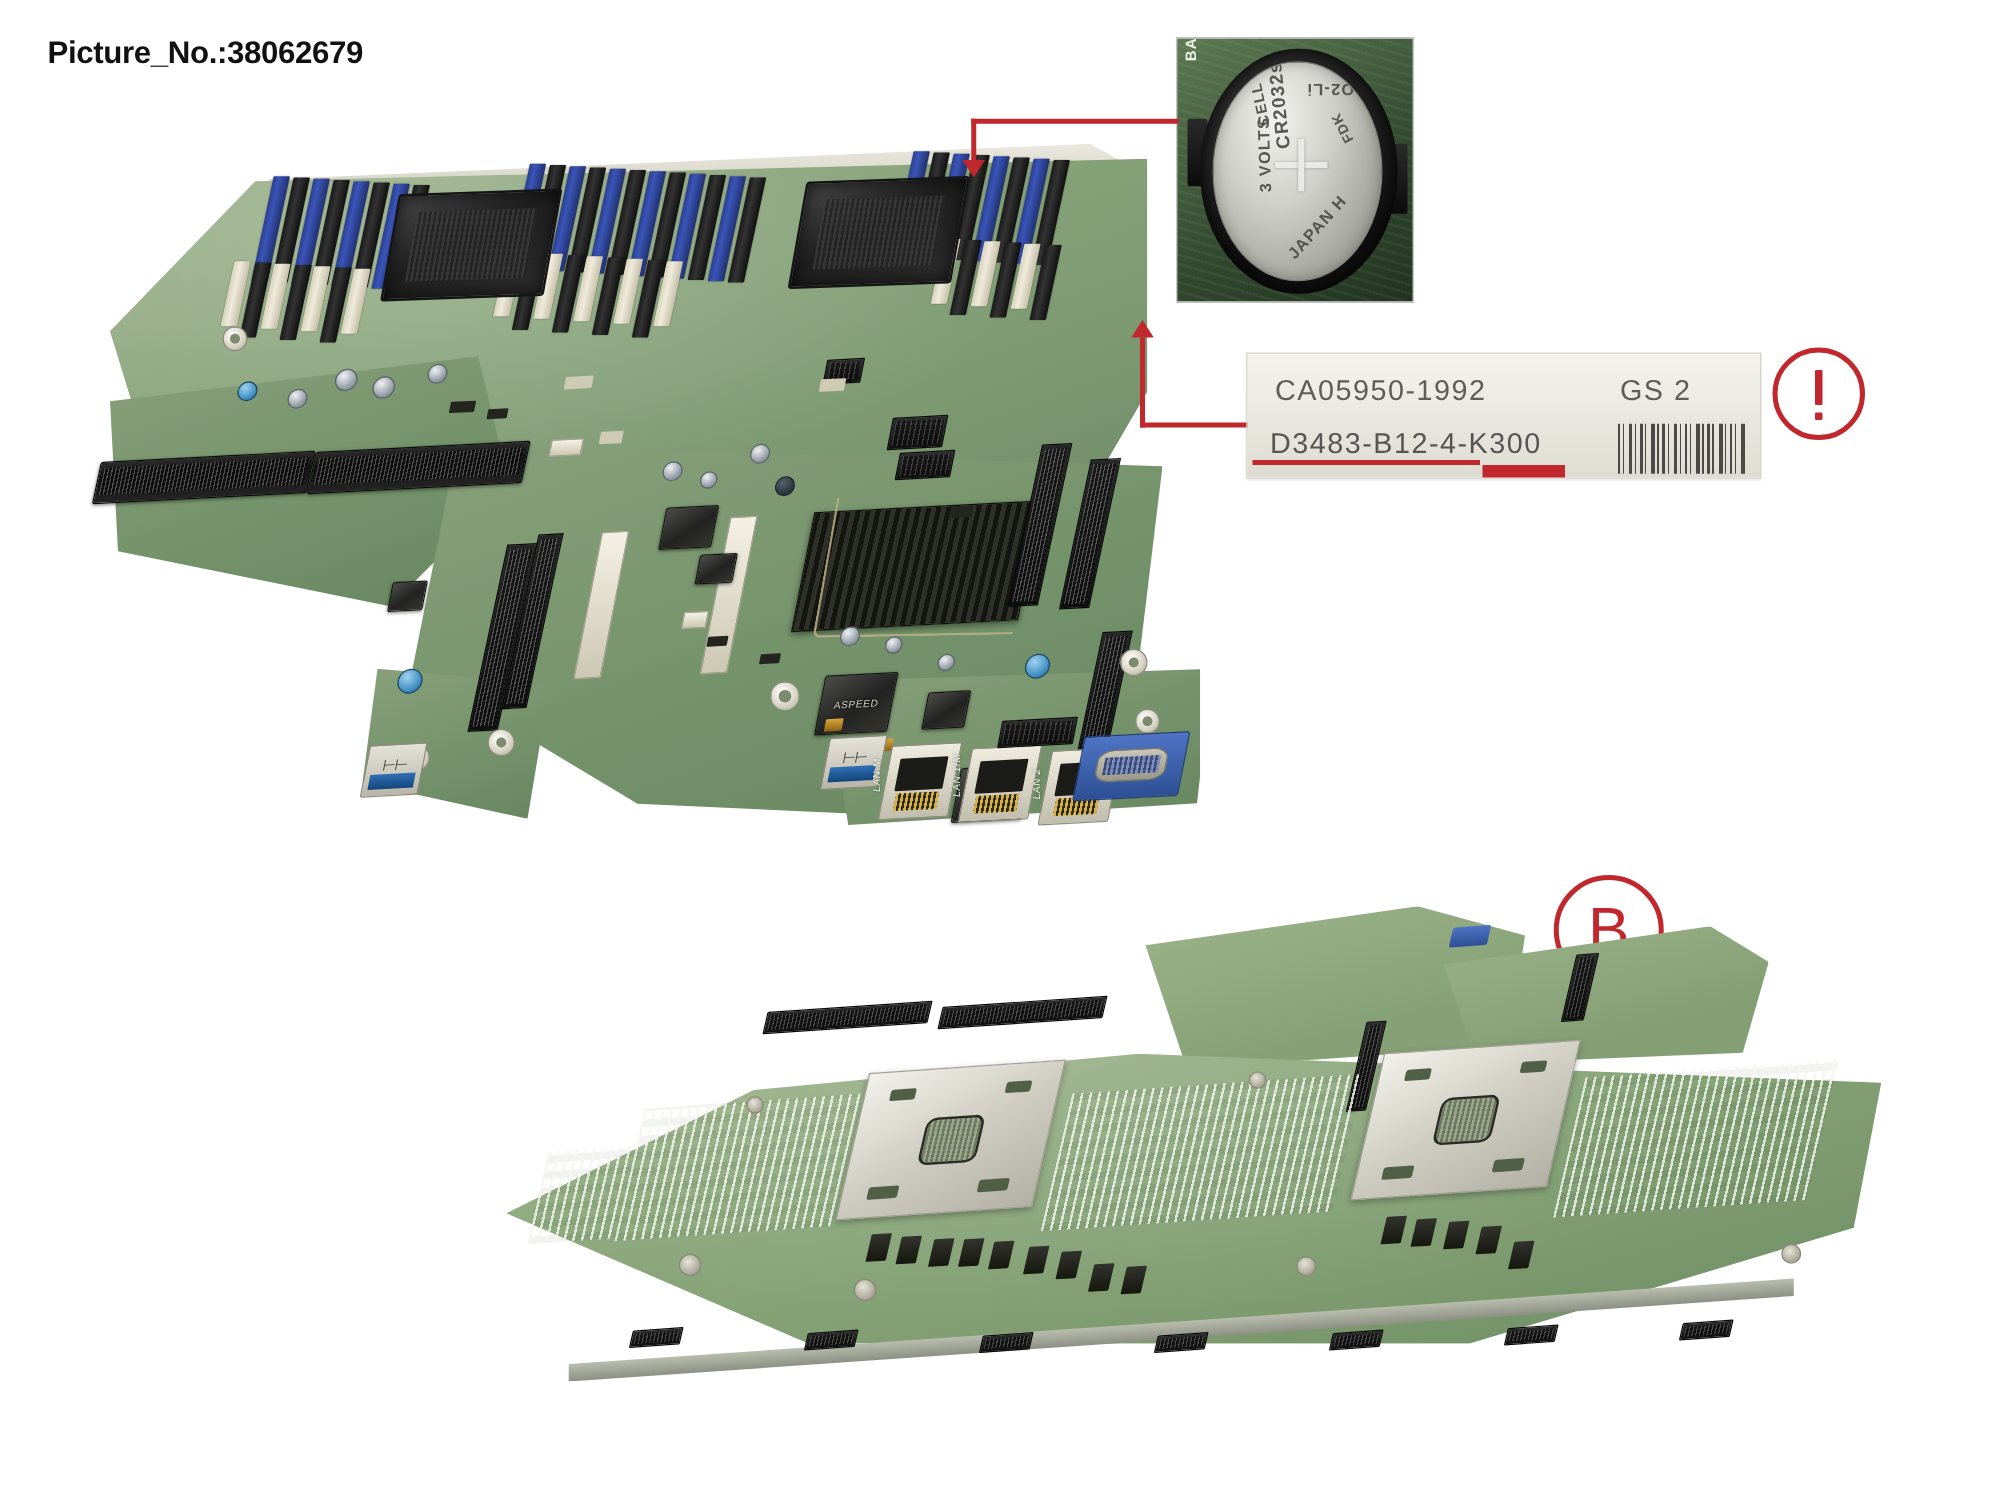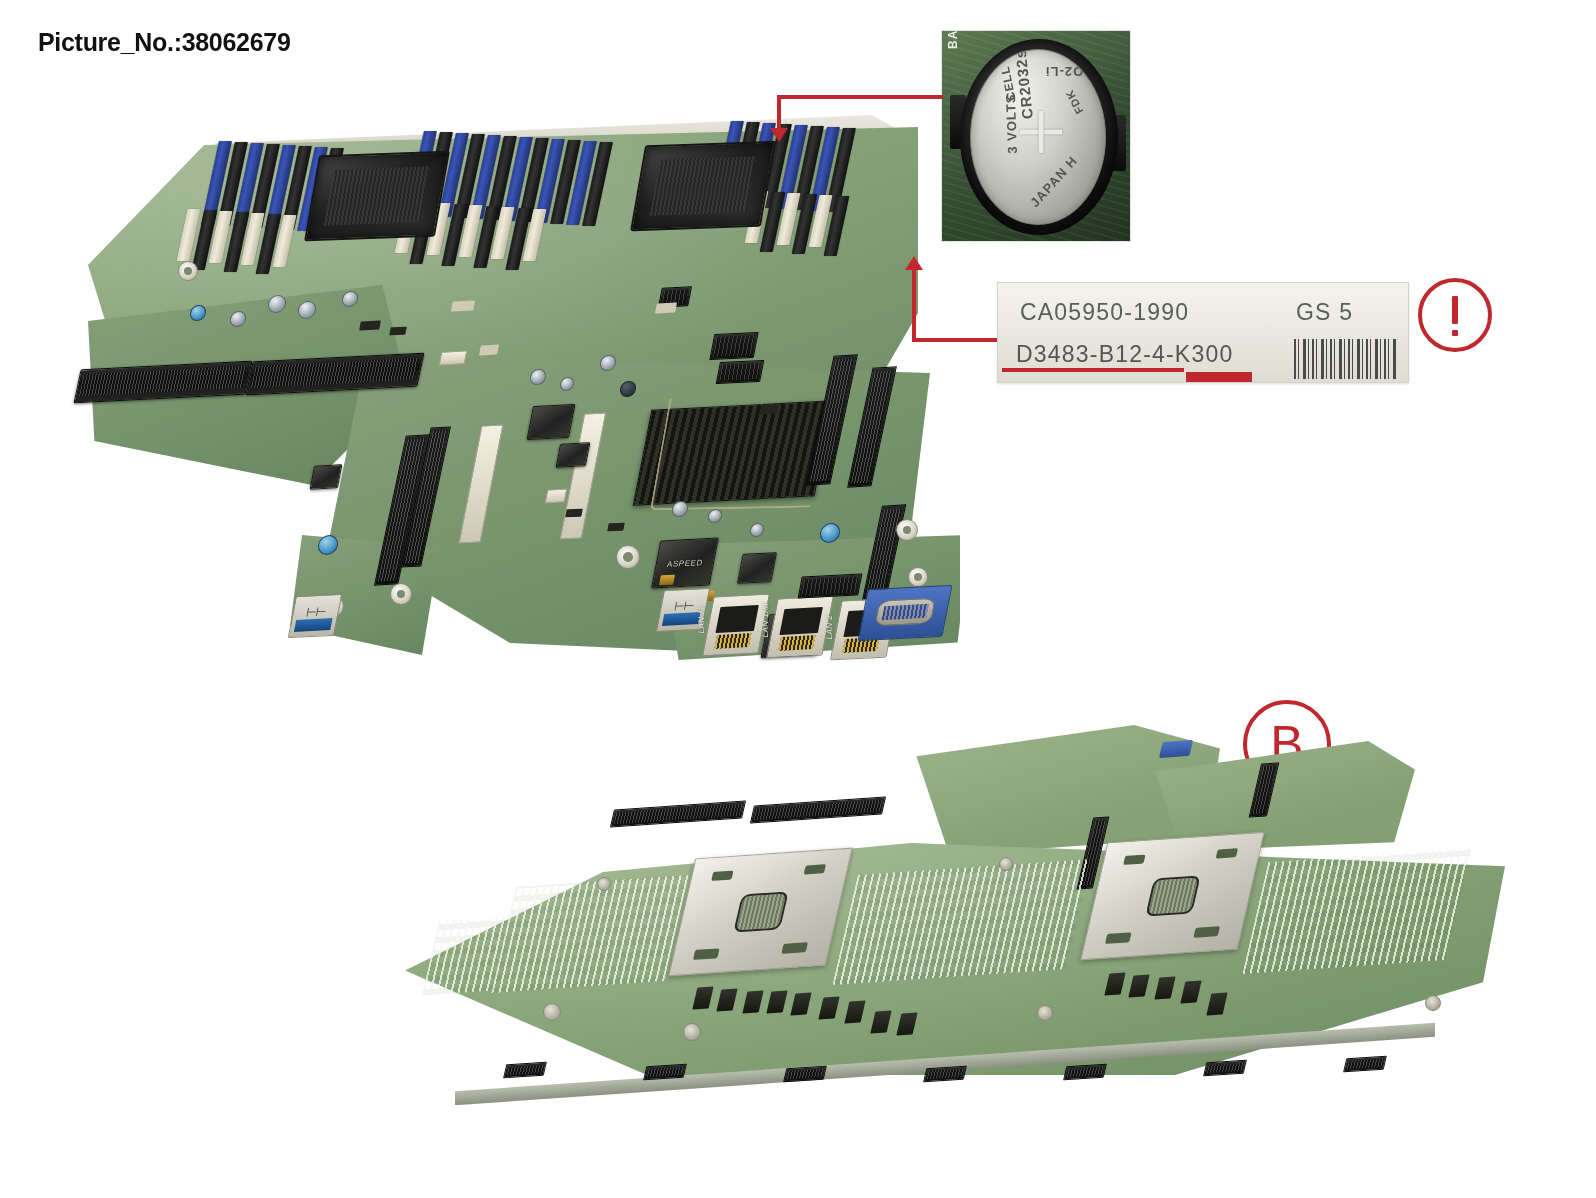--- a/index.html
+++ b/index.html
@@ -773,22 +773,22 @@
 
   <div class="leader" style="left:777px; top:95px; width:166px; height:4px;"></div>
   <div class="leader" style="left:777px; top:95px; width:4px; height:36px;"></div>
   <div class="arrow-down" style="left:770px; top:128px;"></div>
 
   <div class="leader" style="left:912px; top:338px; width:90px; height:4px;"></div>
   <div class="leader" style="left:912px; top:270px; width:4px; height:72px;"></div>
   <div class="arrow-up" style="left:905px; top:256px;"></div>
 
   <div id="part-label">
-    <div id="label-line1">CA05950-1990</div>
-    <div id="label-gs">GS 5</div>
+    <div id="label-line1">CA05950-1992</div>
+    <div id="label-gs">GS 2</div>
     <div id="label-line2">D3483-B12-4-K300</div>
     <div id="barcode"></div>
   </div>
   <div class="label-underline" id="underline-thin"></div>
   <div class="label-underline" id="underline-bold"></div>
 
   <div id="warning-icon">
     <div class="bang-bar"></div>
     <div class="bang-dot"></div>
   </div>

